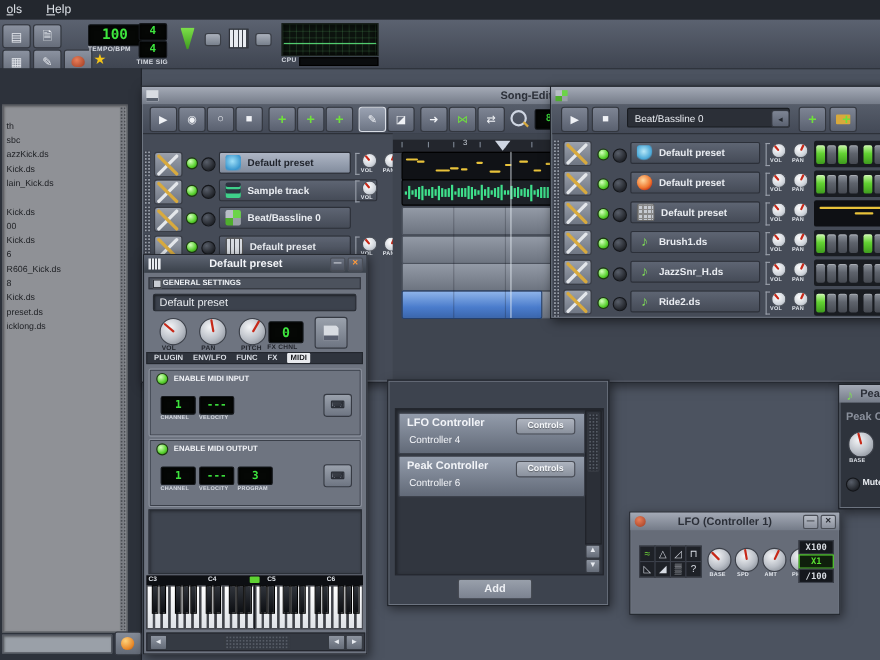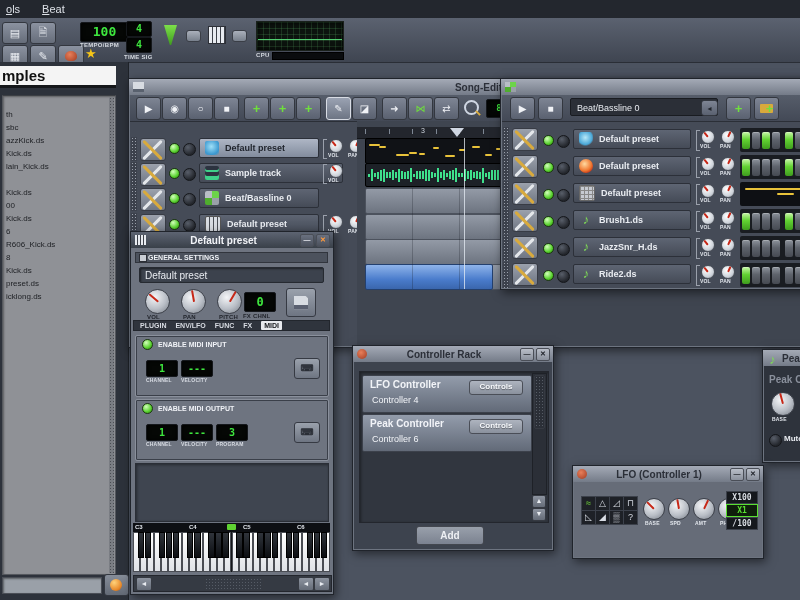--- a/index.html
+++ b/index.html
@@ -170,21 +170,21 @@
   .tnum{position:absolute;top:0;font-size:7px;color:#cfd5de;}
   #playhead-tri{position:absolute;width:0;height:0;border-left:7px solid transparent;border-right:7px solid transparent;
       border-top:9px solid #cfd6e2;}
   #playhead-line{position:absolute;width:1px;background:rgba(230,236,244,.75);z-index:5;}
 </style>
 </head>
 <body>
 
 <div id="menubar" class="abs">
     <span class="u">ols</span>
-    <span class="u">Beat</span>
+    <span class="u">Help</span>
   </div>
 <div id="toolbar" class="abs">
   <div class="tbico" style="left:2px;top:4px;">▤</div>
   <div class="tbico" style="left:30px;top:4px;">🗎</div>
   <div class="tbico" style="left:2px;top:27px;">▦</div>
   <div class="tbico" style="left:30px;top:27px;">✎</div>
   <div class="tbico" style="left:58px;top:27px;">
       <i style="width:12px;height:10px;border-radius:50% 50% 40% 40%;background:radial-gradient(circle at 40% 35%,#e87f5a,#a03a20);"></i>
     </div>
   <div class="lcd abs" style="left:80px;top:4px;width:47px;height:18px;font-size:13px;line-height:18px;">100</div>
@@ -198,21 +198,20 @@
   <div class="abs" style="left:208px;top:8px;width:16px;height:16px;background:repeating-linear-gradient(90deg,#e8ebf0 0 3px,#3c4048 3px 4px);border:1px solid #2c2f36;"></div>
   <div class="slider-handle" style="left:232px;top:12px;"></div>
   <div id="cpu-meter" class="abs" style="left:256px;top:3px;width:86px;height:28px;">
       <div id="cpu-line"></div>
     </div>
   <div class="tlbl" style="left:256px;top:34px;">CPU</div>
   <div class="abs" style="left:272px;top:34px;width:70px;height:6px;background:#0a0c0e;border:1px solid #000;"></div>
 </div>
 
 <div id="sidebar" class="abs">
-  <div id="sb-head">mples</div>
   <div id="sb-list">
     <div id="sb-scroll"></div>
   <div class="sb-item" style="top: 14px;">th</div>
       <div class="sb-item" style="top: 27px;">sbc</div>
       <div class="sb-item" style="top: 40px;">azzKick.ds</div>
       <div class="sb-item" style="top: 53px;">Kick.ds</div>
       <div class="sb-item" style="top: 66px;">lain_Kick.ds</div>
       <div class="sb-item" style="top: 92px;">Kick.ds</div>
       <div class="sb-item" style="top: 105px;">00</div>
       <div class="sb-item" style="top: 118px;">Kick.ds</div>
@@ -767,28 +766,20 @@
     </div>
   <div class="hscroll" style="left:2px;top:343px;width:197px;height:15px;">
     <div class="hsbtn" style="left:2px;">◄</div>
     <div class="hshandle" style="left:70px;width:58px;"></div>
     <div class="hsbtn" style="left:164px;">◄</div>
     <div class="hsbtn" style="left:180px;">►</div>
   </div>
 </div>
 
 <div class="window" style="left:352px;top:345px;width:200px;height:204px;z-index:5;background:#3d434e;">
-  <div class="titlebar">
-    <div class="ticon" style="background:radial-gradient(circle at 40% 35%,#e87f5a,#a03a20);border-radius:50%;width:10px;"></div>
-    <div class="ttext">Controller Rack</div>
-    <div class="tbtns">
-      <div class="tbtn">—</div>
-      <div class="tbtn">✕</div>
-    </div>
-  </div>
   <div class="abs" style="left:6px;top:25px;width:188px;height:150px;background:#31363f;border:1px solid #23262d;box-shadow:inset 1px 1px 3px rgba(0,0,0,.4);" id="rack-list">
     <div class="vscroll" style="right:1px;top:1px;height:120px;">
       <div class="vthumb" style="top:1px;height:52px;"></div>
     </div>
     <div class="hsbtn" style="right:2px;top:123px;left:auto;width:12px;height:11px;line-height:10px;">▲</div>
     <div class="hsbtn" style="right:2px;top:136px;left:auto;width:12px;height:11px;line-height:10px;">▼</div>
   <div class="rackitem" style="top: 3px; right: 16px;">
         <div class="rn">LFO Controller</div>
         <div class="rs">Controller 4</div>
         <div class="ctrlbtn">Controls</div>

